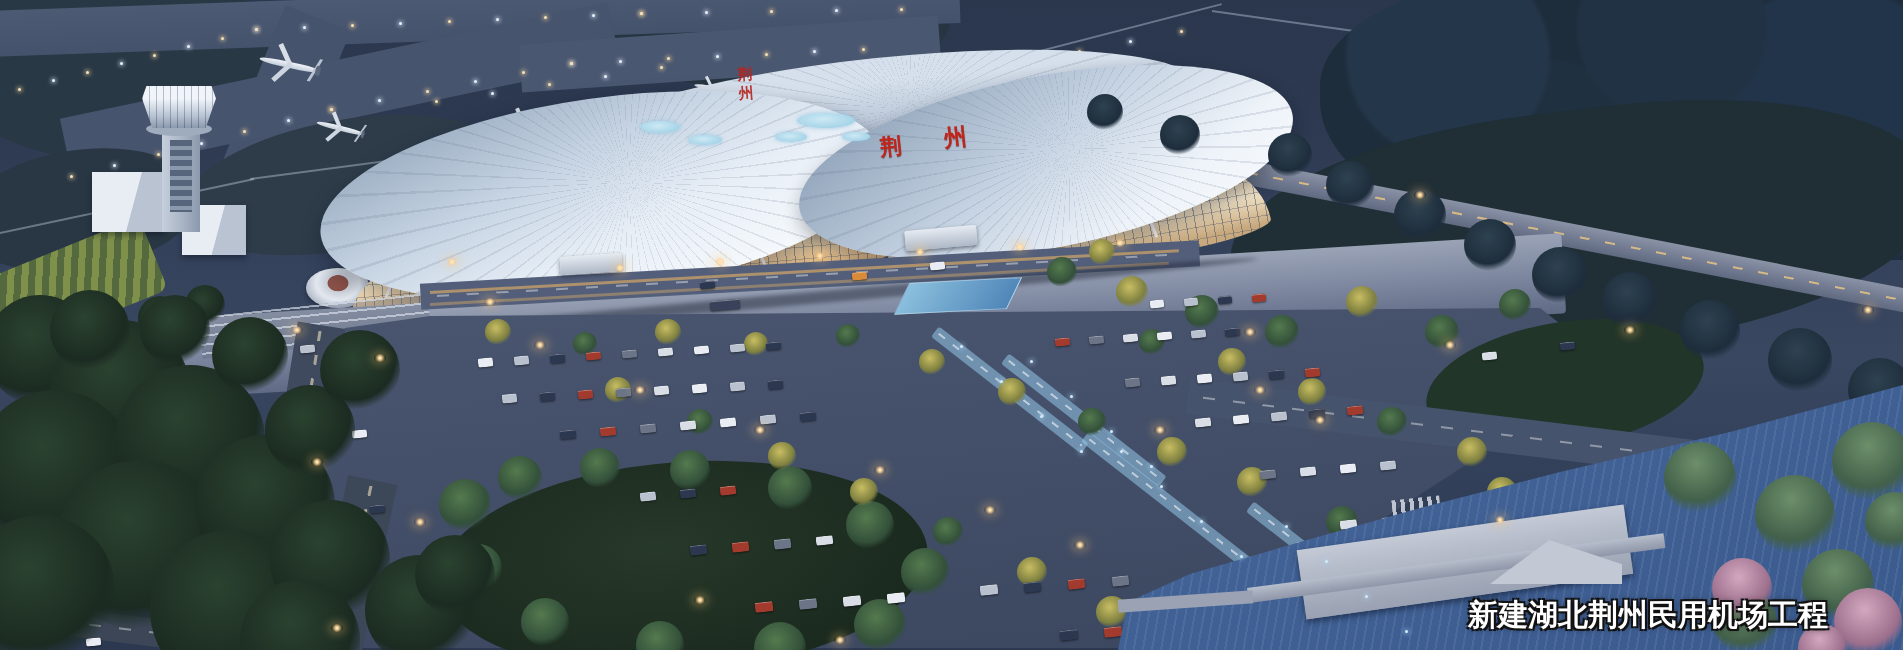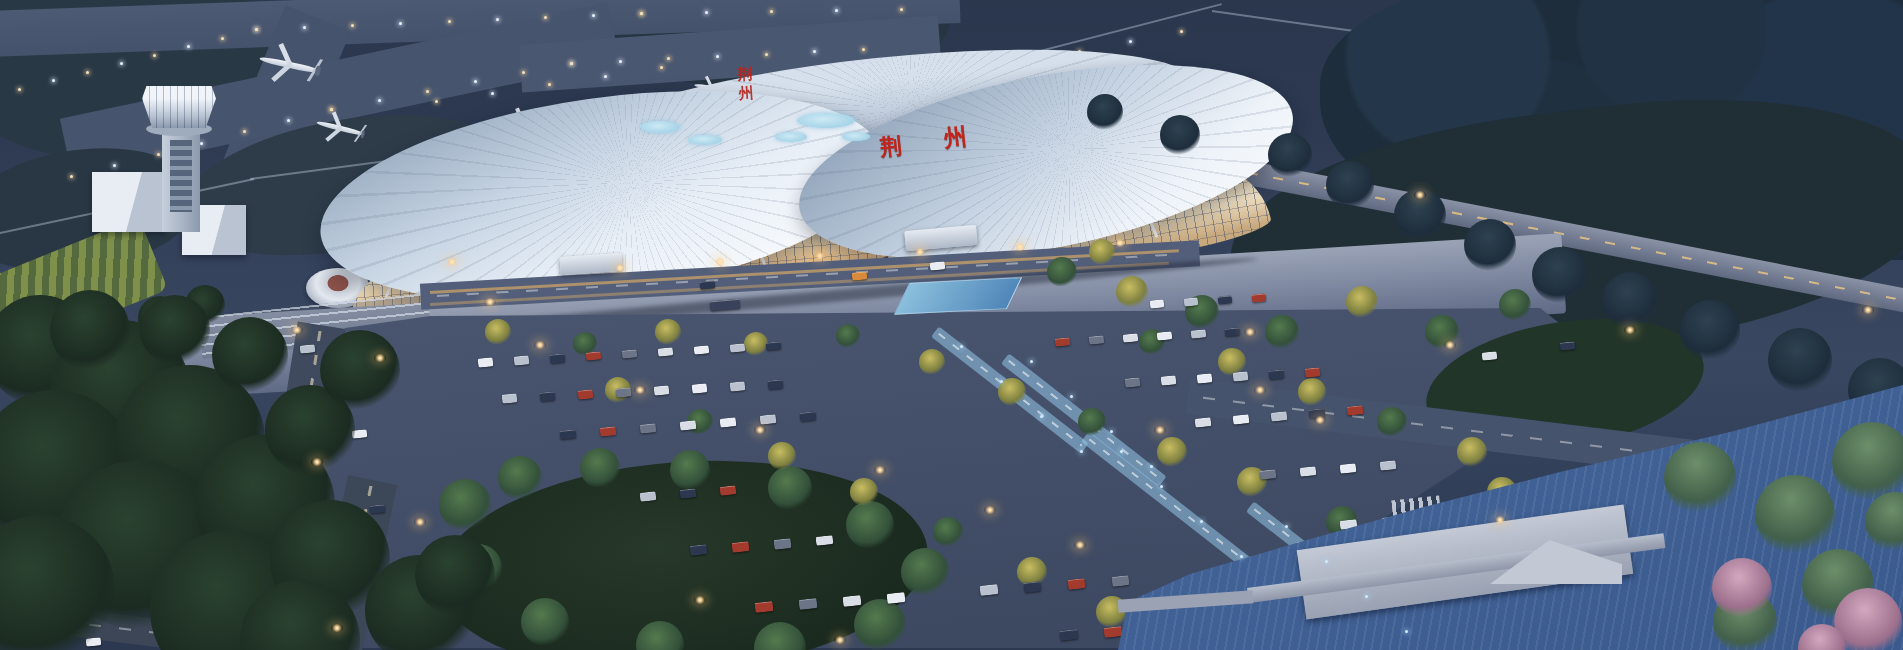--- a/index.html
+++ b/index.html
@@ -594,13 +594,14 @@
       <div class="cdot" style="left: 1120px; top: 450px;"></div>
       <div class="cdot" style="left: 1160px; top: 485px;"></div>
       <div class="cdot" style="left: 1200px; top: 520px;"></div>
       <div class="cdot" style="left: 1240px; top: 555px;"></div>
       <div class="cdot" style="left: 1285px; top: 525px;"></div>
       <div class="cdot" style="left: 1325px; top: 560px;"></div>
       <div class="cdot" style="left: 1365px; top: 595px;"></div>
       <div class="cdot" style="left: 1405px; top: 630px;"></div>
     </div>
 
+  <div class="caption nf">新建湖北荆州民用机场工程</div>
 </div>
 
 </body></html>

